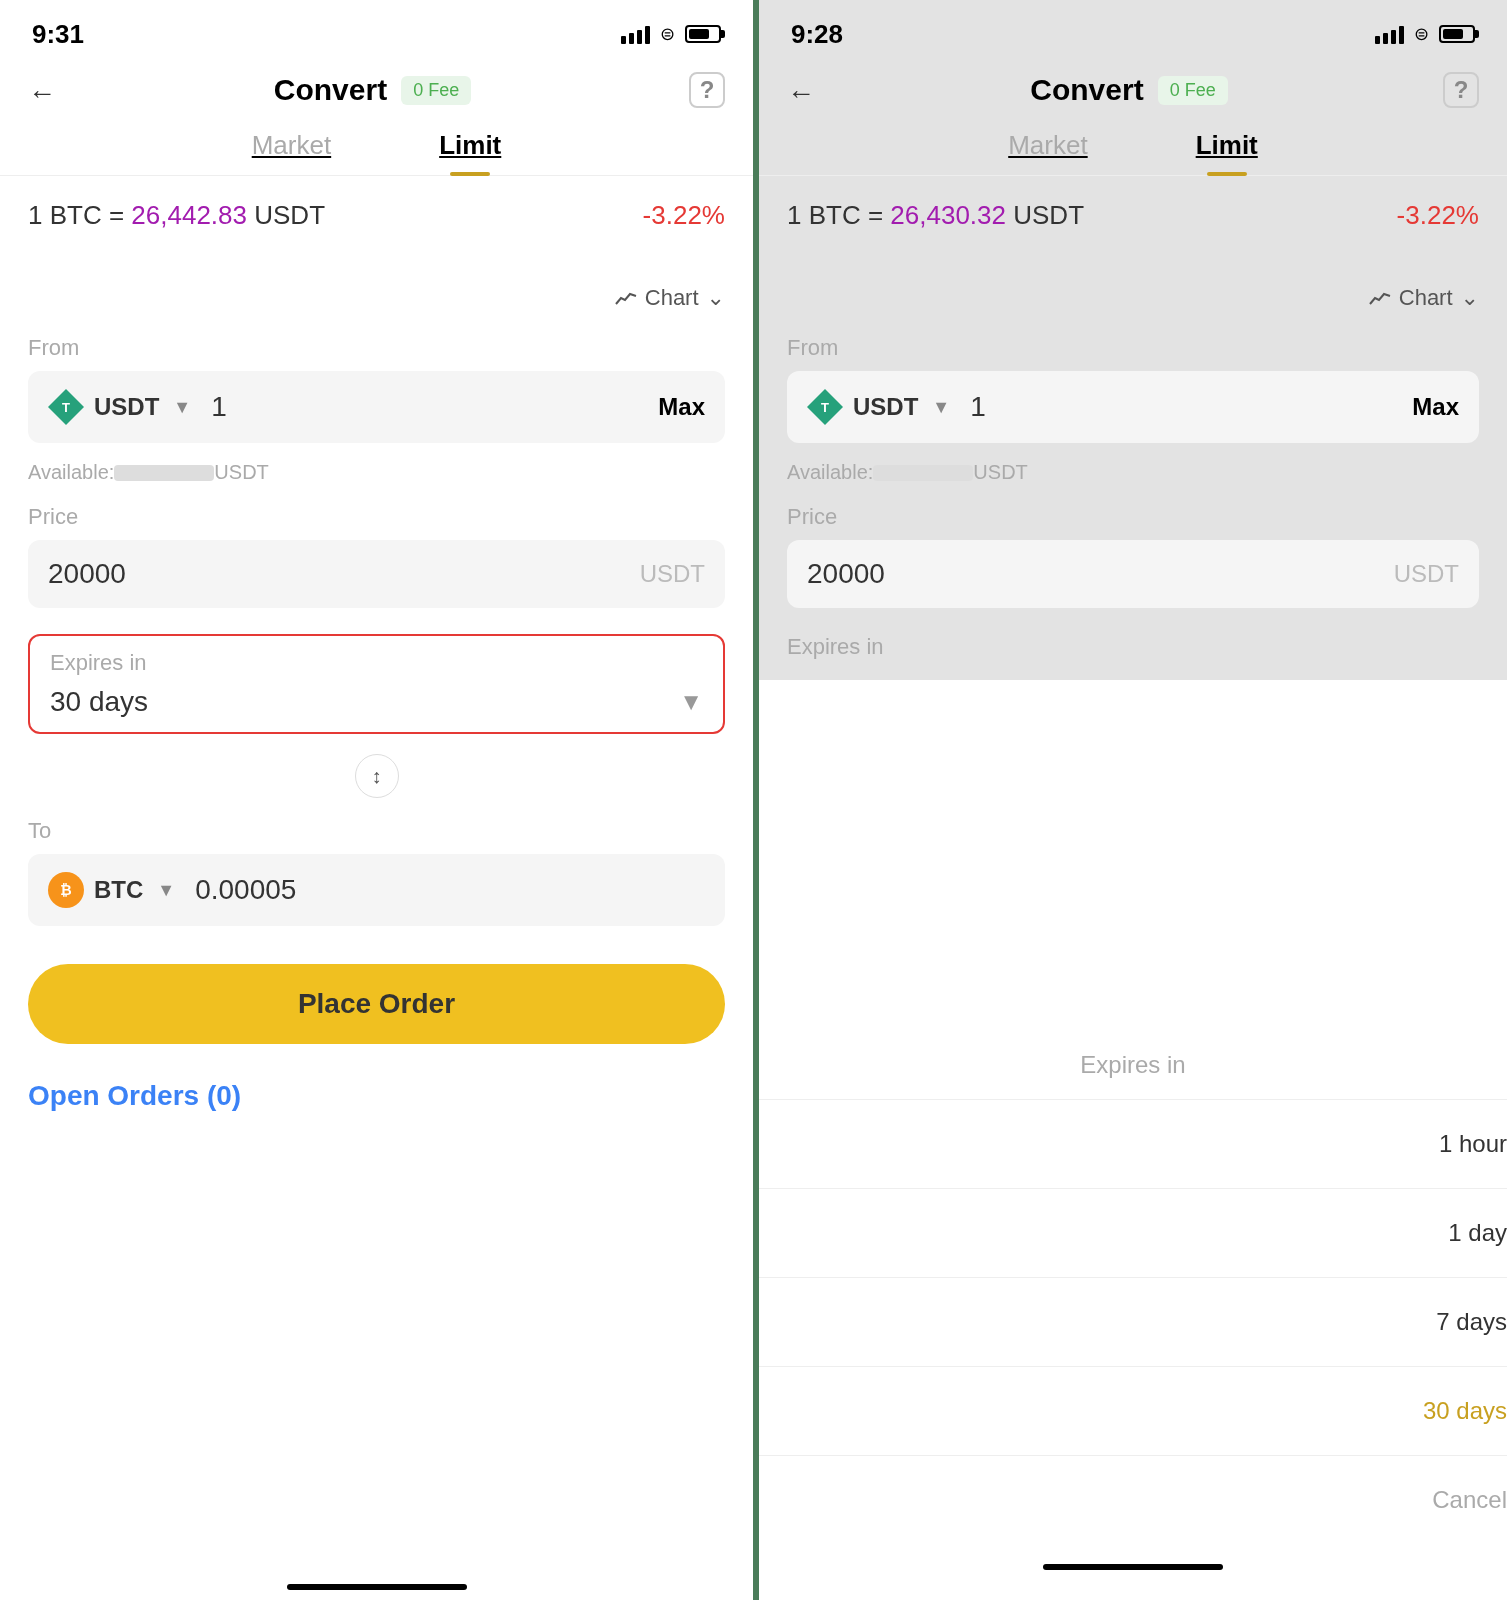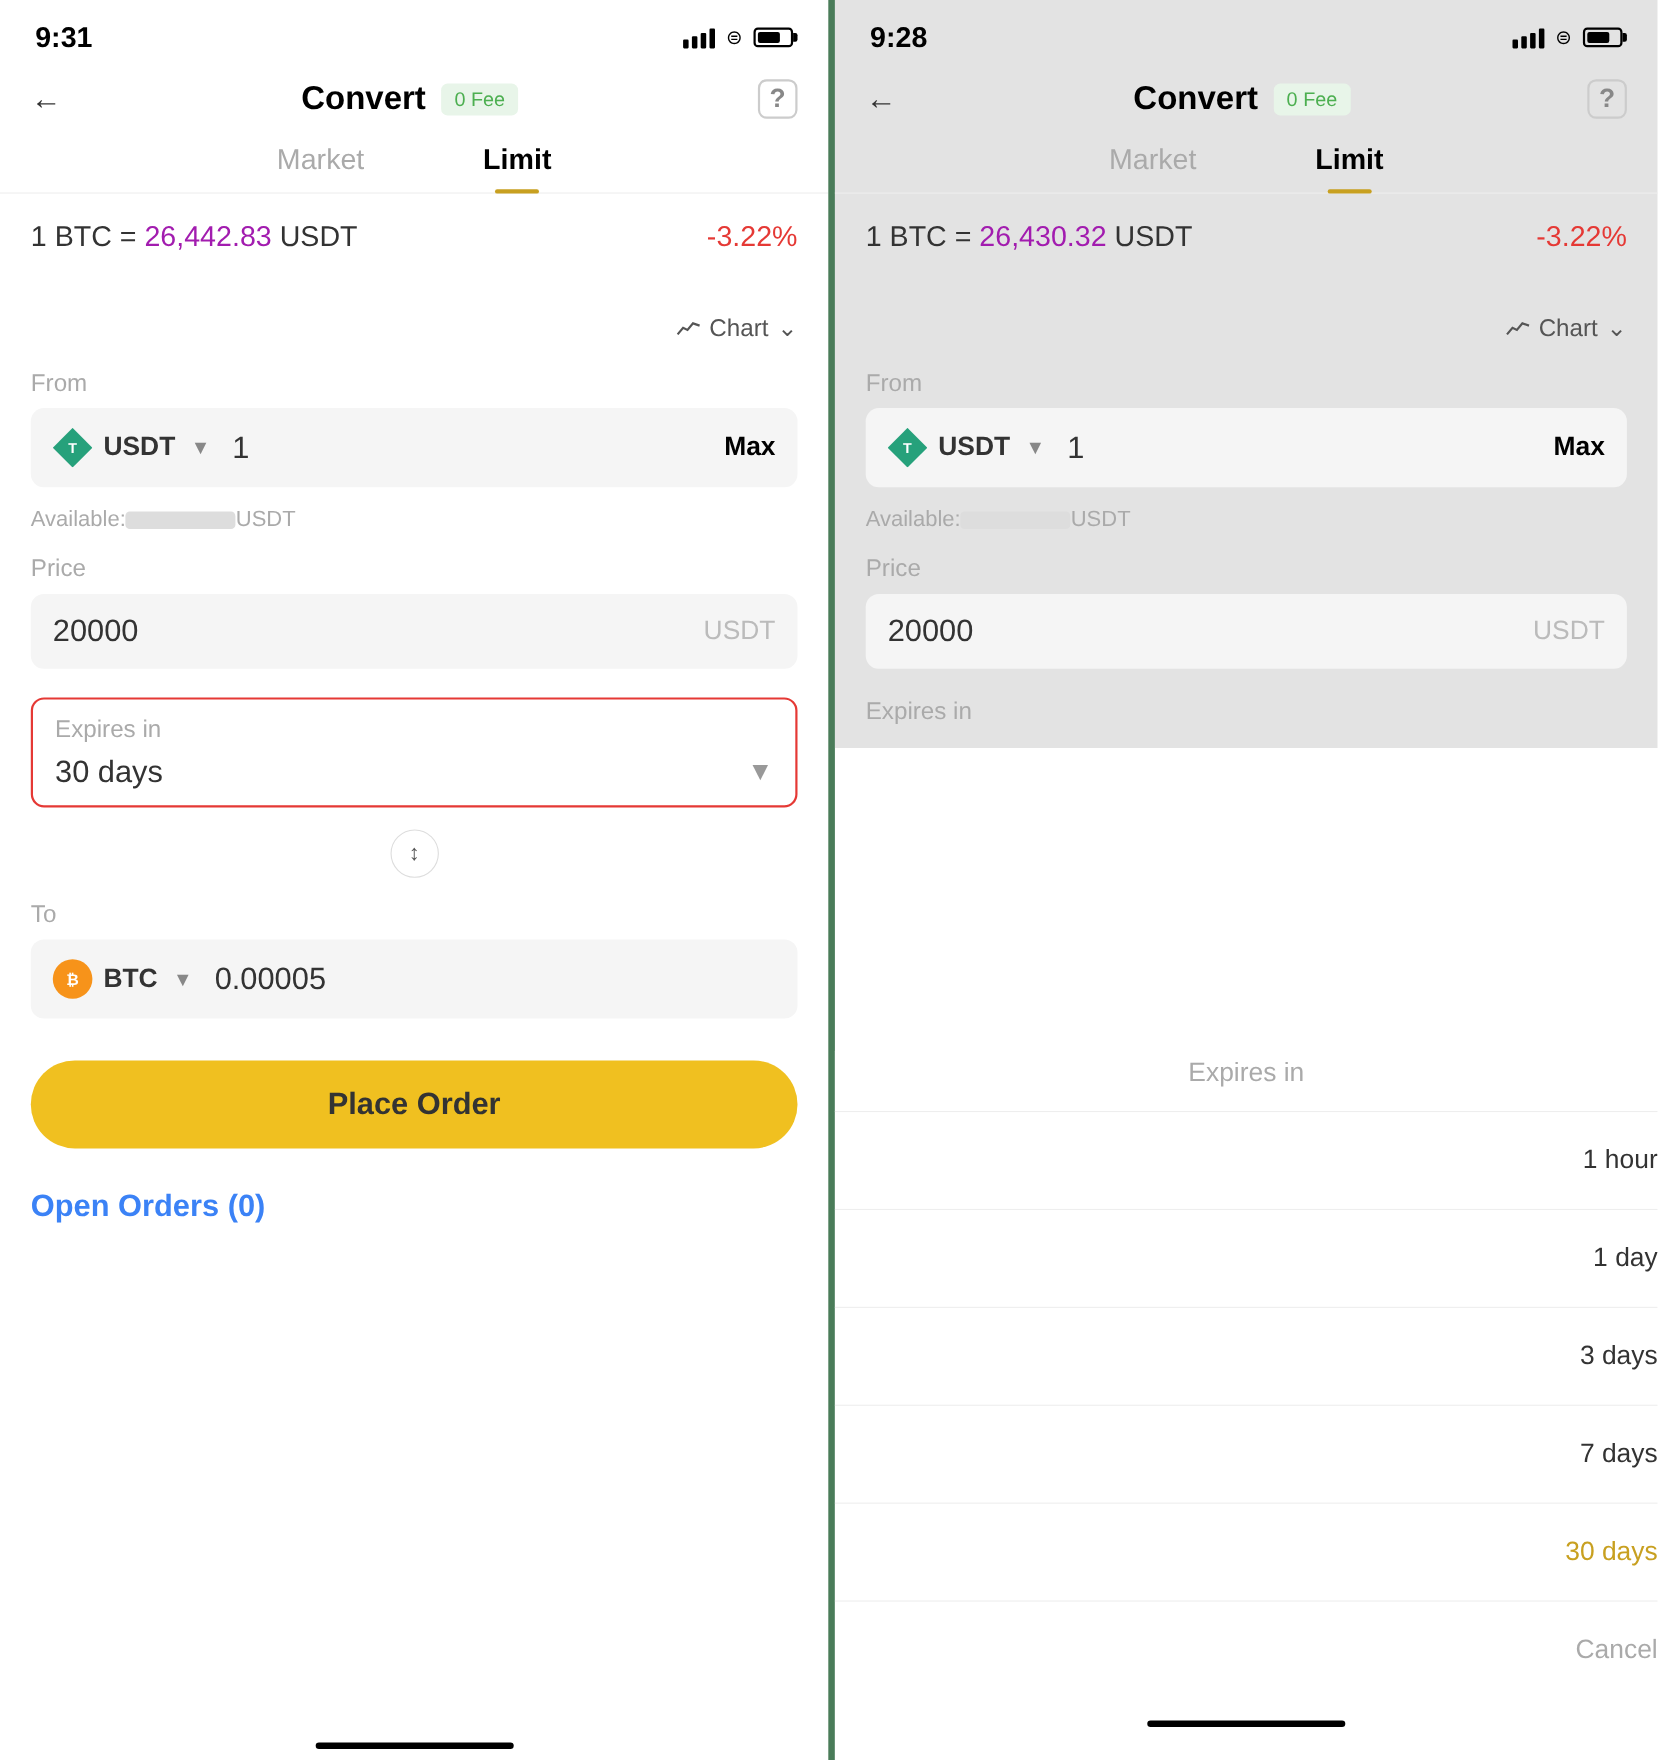--- a/index.html
+++ b/index.html
@@ -131,20 +131,21 @@
       font-weight: 700;
     }
 
     
     .tabs-row {
       display: flex;
       justify-content: center;
       gap: 108px;
       padding: 10px 0 0 0;
       border-bottom: 1px solid #eee;
+      text-decoration: underline;
     }
     .tab {
       font-size: 26px;
       font-weight: 400;
       color: #aaa;
       padding-bottom: 14px;
       cursor: pointer;
       position: relative;
     }
     .tab.active {
@@ -655,21 +656,20 @@
 
   <div class="expires-section-plain" style="position:relative;z-index:6;">
     <div class="expires-label-plain">Expires in</div>
   </div>
 
   <div class="dropdown-sheet">
     <div class="dropdown-header">Expires in</div>
 
     <div class="dropdown-item">1 hour</div>
     <div class="dropdown-item">1 day</div>
-    <div class="dropdown-item">3 days</div>
     <div class="dropdown-item">7 days</div>
     <div class="dropdown-item selected">30 days</div>
     <div class="dropdown-item cancel">Cancel</div>
 
     <div class="home-indicator">
       <div class="home-bar"></div>
     </div>
   </div>
 
 </div>

